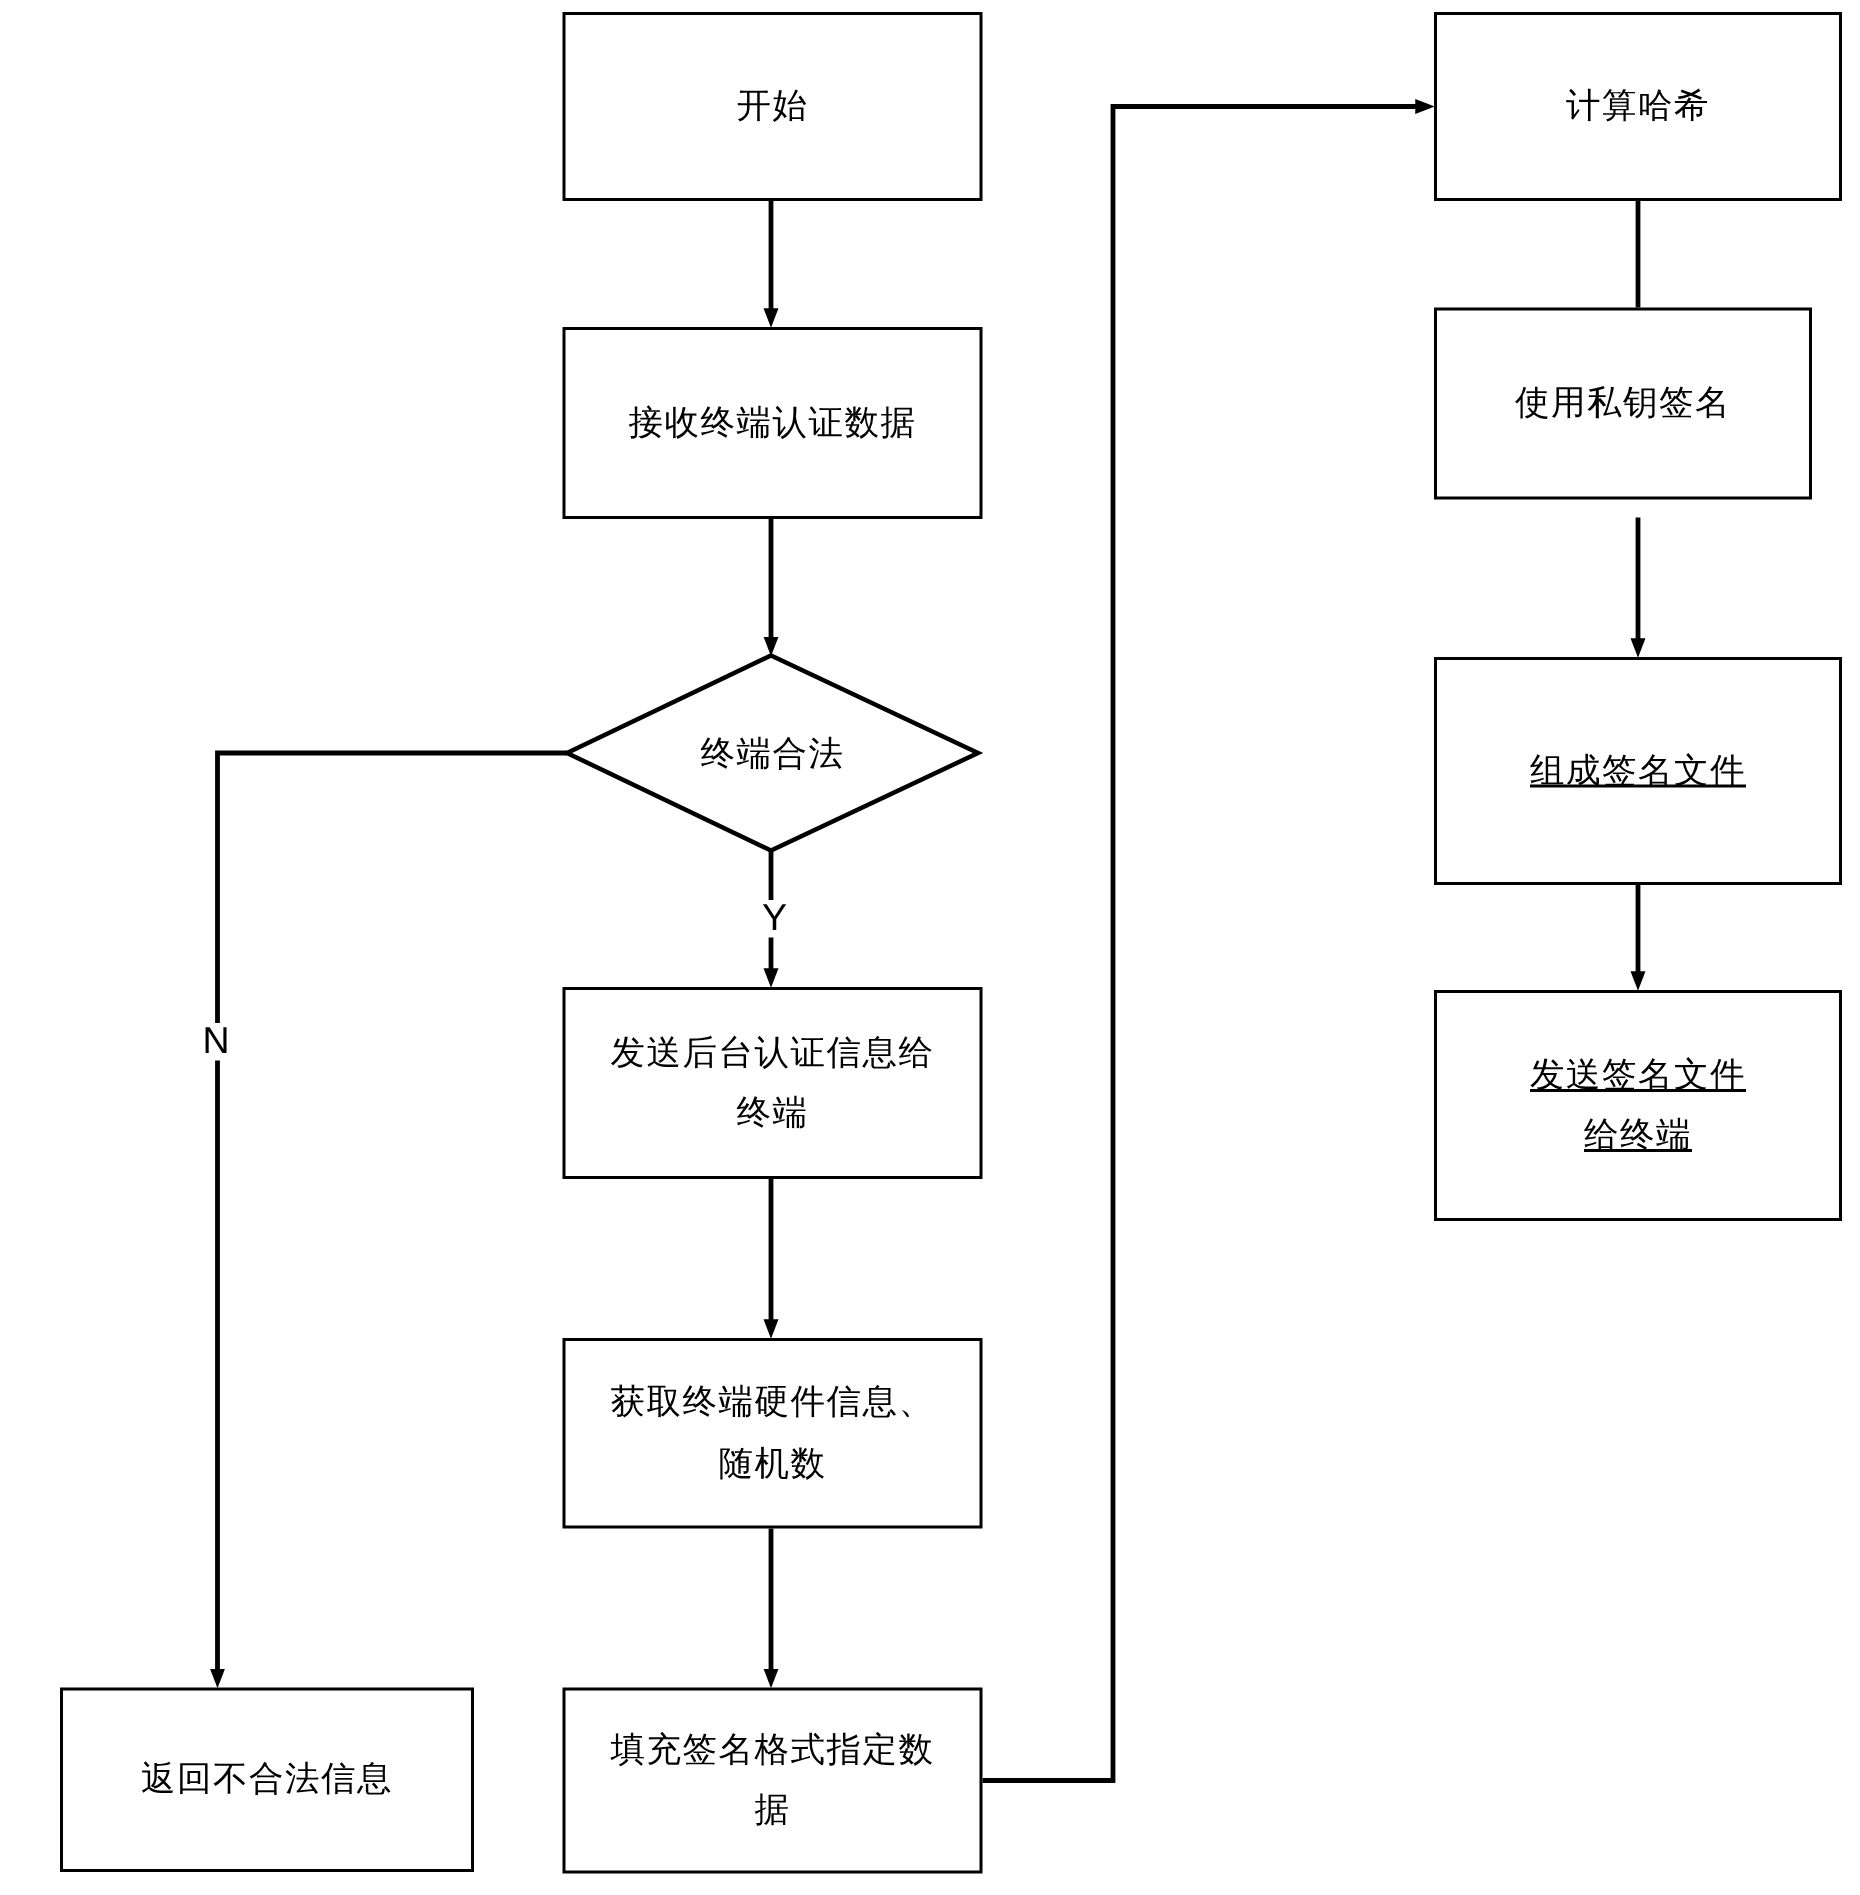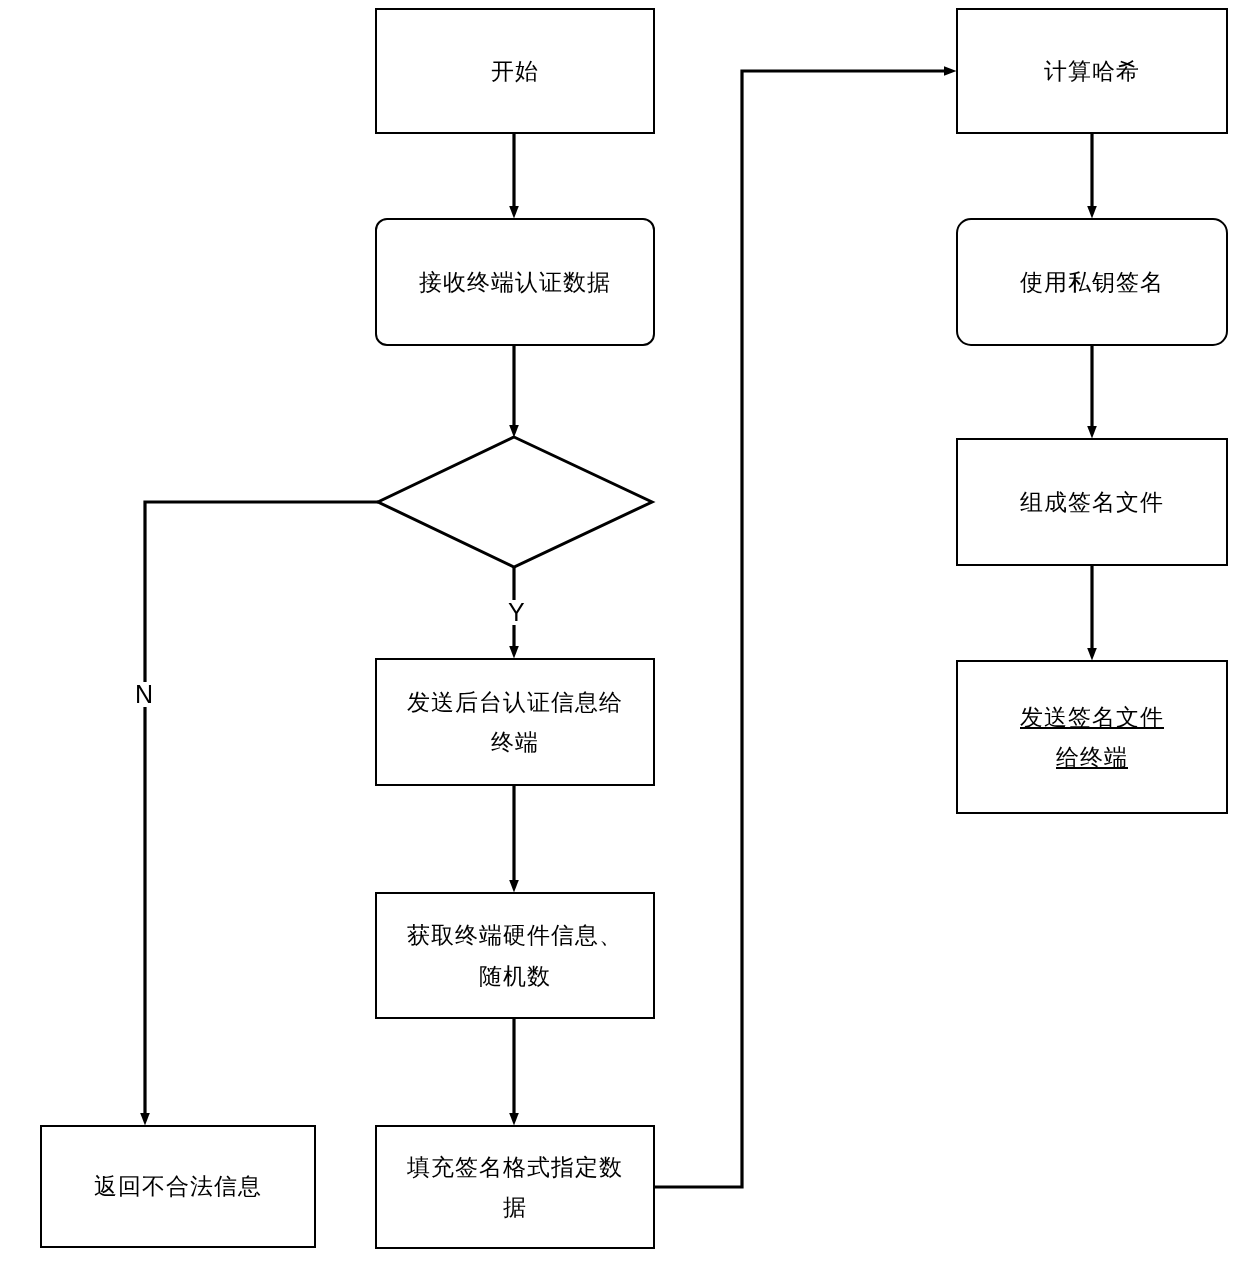--- a/index.html
+++ b/index.html
@@ -76,24 +76,27 @@
 
     <path d="M1092,345 L1092,432" stroke="#000000" stroke-width="3.2" fill="none" marker-end="url(#arrow)"></path>
 
     <path d="M1092,565 L1092,654" stroke="#000000" stroke-width="3.2" fill="none" marker-end="url(#arrow)"></path>
   </svg>
 
   <div class="nodebox" style="left:375px;top:8px;width:280px;height:126px;">
     <span>开始</span>
   </div>
 
-  <div class="nodebox" style="left:375px;top:218px;width:280px;height:128px;border-radius:12px;">
+  <div class="nodebox" style="left:375px;top:218px;width:280px;height:128px;">
     <span>接收终端认证数据</span>
   </div>
 
+  <div class="diamond-label" style="left:378px;top:437px;width:274px;height:130px;">
+    <span>终端合法</span>
+  </div>
 
   <div class="nodebox" style="left:375px;top:892px;width:280px;height:127px;">
     <span>获取终端硬件信息、
 随机数</span>
   </div>
 
   <div class="nodebox" style="left:375px;top:658px;width:280px;height:128px;">
     <span>发送后台认证信息给
 终端</span>
   </div>
@@ -104,25 +107,25 @@
   </div>
 
   <div class="nodebox" style="left:8px;top:1125px;width:276px;height:123px;margin-left:32px;">
     <span>返回不合法信息</span>
   </div>
 
   <div class="nodebox" style="left:956px;top:8px;width:272px;height:126px;">
     <span>计算哈希</span>
   </div>
 
-  <div class="nodebox" style="left:956px;top:218px;width:272px;height:128px;border-radius:15px;">
+  <div class="nodebox" style="left:956px;top:205px;width:252px;height:128px;">
     <span>使用私钥签名</span>
   </div>
 
-  <div class="nodebox" style="left:956px;top:438px;width:272px;height:128px;">
+  <div class="nodebox" style="left:956px;top:438px;width:272px;height:152px;text-decoration:underline;">
     <span>组成签名文件</span>
   </div>
 
   <div class="nodebox" style="left:956px;top:660px;width:272px;height:154px;text-decoration:underline;">
     <span>发送签名文件
 给终端</span>
   </div>
 
   <div class="edgelabel" style="left:505px;top:600px;">Y</div>
 

